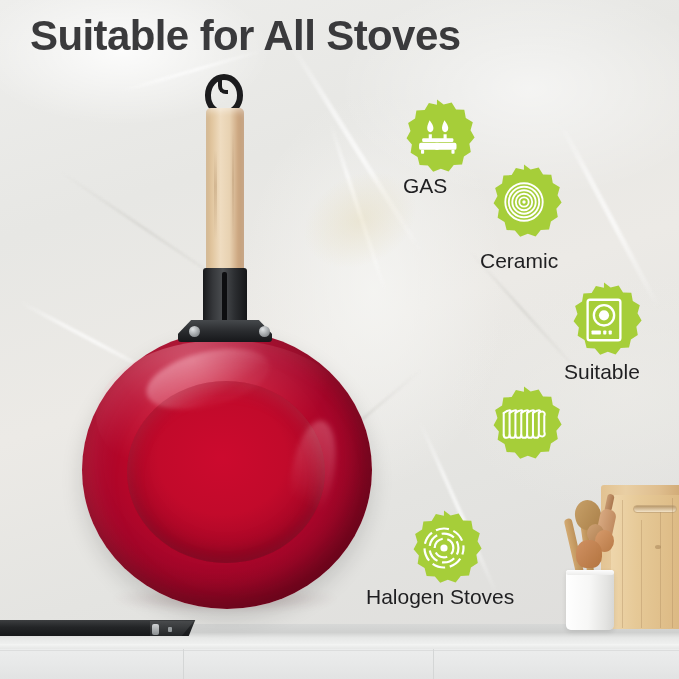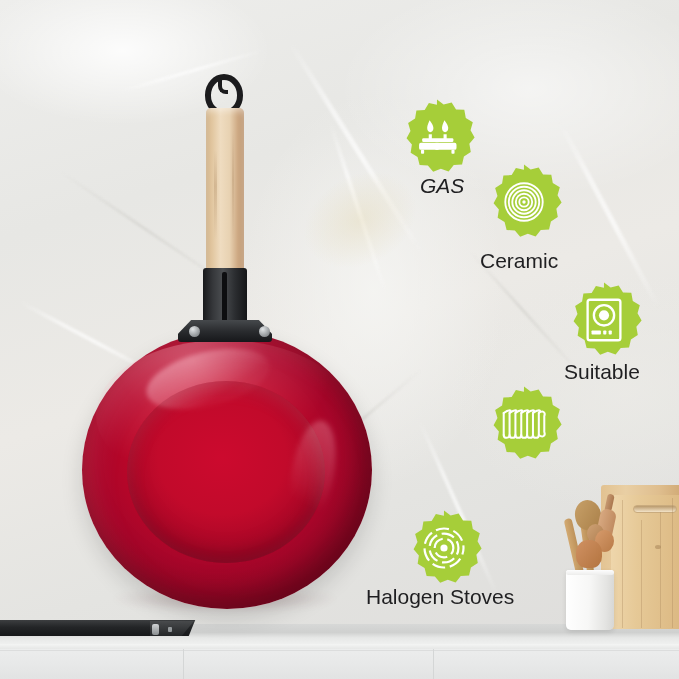--- a/index.html
+++ b/index.html
@@ -284,21 +284,21 @@
   .badge svg { display: block; width: 78px; height: 78px; }
   .badge-label {
     position: absolute;
     font-size: 21px;
     color: #1f1f21;
     white-space: nowrap;
     font-weight: 400;
   }
 
   .b-gas      { left: 398px; top: 98px; }
-  .l-gas      { left: 420px; top: 174px; font-style: italic; }
+  .l-gas      { left: 403px; top: 174px; }
   .b-ceramic  { left: 485px; top: 163px; }
   .l-ceramic  { left: 480px; top: 249px; }
   .b-electric { left: 565px; top: 281px; }
   .l-electric { left: 564px; top: 360px; }
   .b-induction{ left: 485px; top: 385px; }
   .l-induction{ left: 472px; top: 462px; }
   .b-halogen  { left: 405px; top: 509px; }
   .l-halogen  { left: 366px; top: 585px; }
 
   
@@ -474,20 +474,21 @@
     <div class="pan-body"></div>
     <div class="pan-rim-hi"></div>
     <div class="pan-inner"></div>
     <div class="pan-gloss"></div>
     <div class="pan-gloss2"></div>
     <div class="bracket-foot"></div>
     <div class="rivet r1"></div>
     <div class="rivet r2"></div>
   </div>
 
+  <div class="title">Suitable for All Stoves</div>
 
   <div class="badge b-gas">
     <svg viewBox="0 0 100 100" aria-hidden="true">
       <path fill="#a6ce39" d="M50 2 L58.5 8.4 L68.8 5.9 L74.4 14.9 L85 15.1 L86.9 25.6 L95.9 31.2 L93 41.4 L98.2 50.6 L91.5 58.6 L93.3 69.1 L84.5 74.9 L82.1 85.2 L71.5 86 L64.9 94.3 L54.9 90.7 L45.1 94.6 L38.3 86.4 L27.7 85.9 L25.1 75.6 L16.2 70.1 L17.8 59.6 L11 51.7 L16 42.4 L13 32.1 L21.9 26.4 L23.6 15.9 L34.2 15.5 L39.6 6.4 L49.9 8.7 Z"></path>
       <g fill="#ffffff">
         <path d="M40.5 28.5 C38.2 33.5 37.4 36.4 37.4 38.6 C37.4 41.9 39.2 43.8 41.4 43.8 C43.6 43.8 45.4 41.9 45.4 38.6 C45.4 36.4 44 33 40.5 28.5 Z"></path>
         <path d="M59.5 28.5 C57.2 33.5 56.4 36.4 56.4 38.6 C56.4 41.9 58.2 43.8 60.4 43.8 C62.6 43.8 64.4 41.9 64.4 38.6 C64.4 36.4 63 33 59.5 28.5 Z"></path>
         <rect x="39.4" y="46.5" width="4" height="6"></rect>
         <rect x="58.4" y="46.5" width="4" height="6"></rect>
         <rect x="31" y="51.5" width="40" height="5" rx="1.6"></rect>

